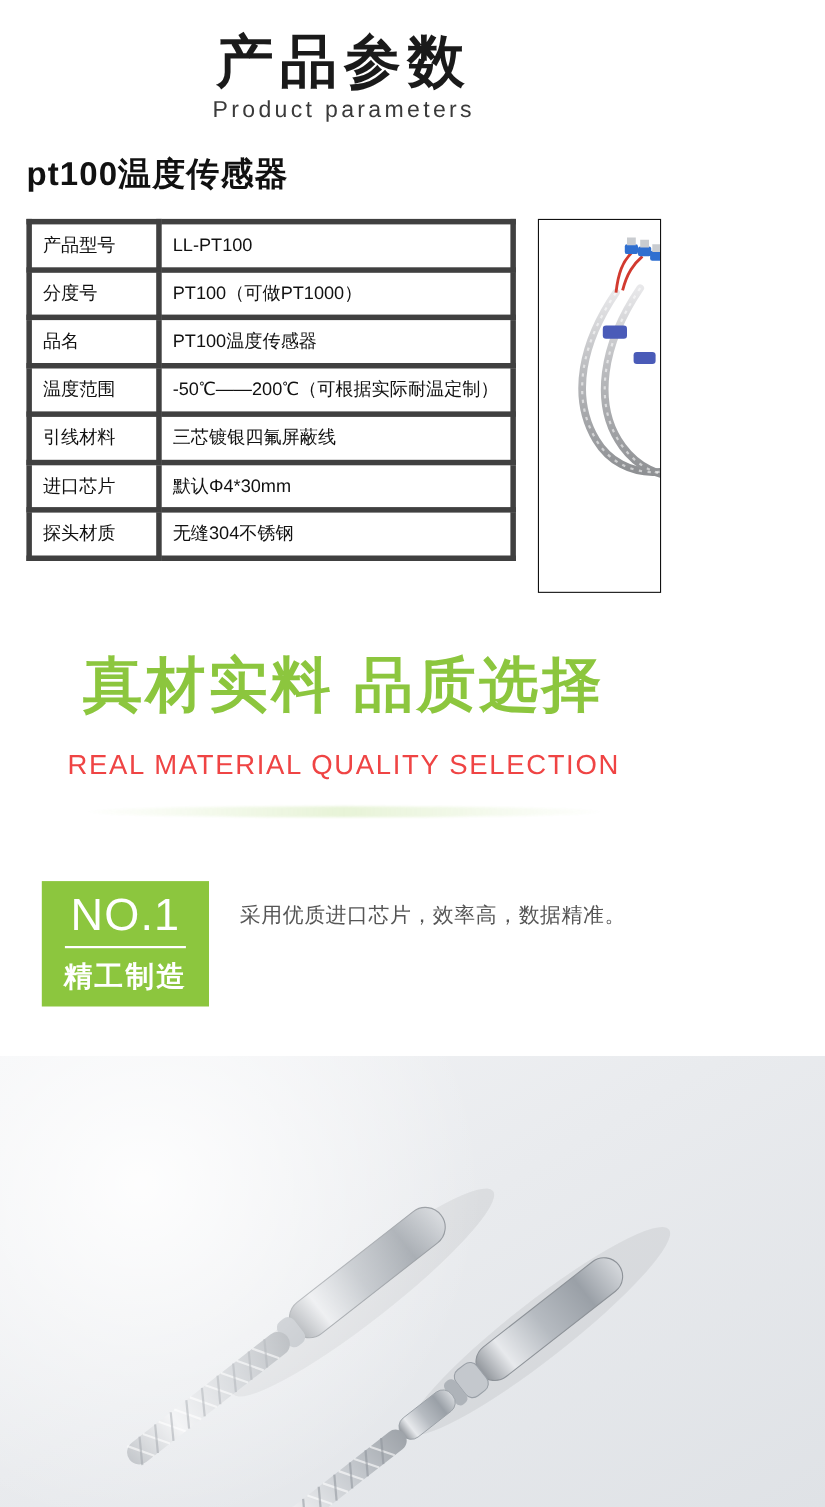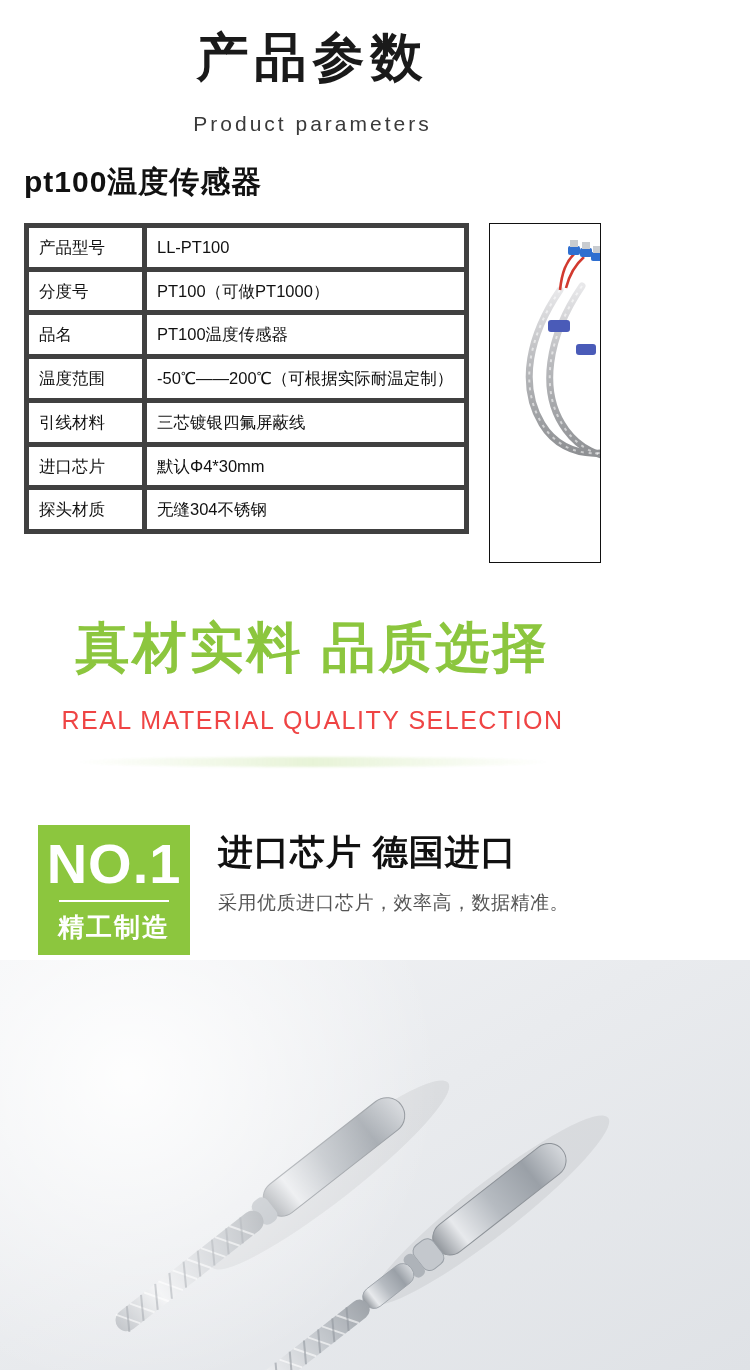--- a/index.html
+++ b/index.html
@@ -15,21 +15,21 @@
   
   .header { padding-top: 28px; text-align: center; }
   .header-title {
     font-size: 52px;
     font-weight: bold;
     letter-spacing: 6px;
     color: #1a1a1a;
     line-height: 1.15;
   }
   .header-sub {
-    margin-top: 24px;
+    margin-top: 0;
     font-size: 21px;
     letter-spacing: 3px;
     color: #3a3a3a;
     font-family: "Liberation Sans", sans-serif;
   }
 
   
   .product-name {
     margin: 26px 0 0 24px;
     font-size: 30px;
@@ -107,22 +107,22 @@
     align-items: flex-start;
   }
   .no1-badge {
     width: 152px;
     background: #8cc63e;
     color: #fff;
     text-align: center;
     padding: 8px 0 10px;
   }
   .no1-big {
-    font-size: 56px;
-    font-weight: bold;
+    font-size: 41px;
+    font-weight: normal;
     letter-spacing: 1px;
     line-height: 1.1;
   }
   .no1-div { width: 110px; height: 2px; background: #fff; margin: 6px auto 8px; }
   .no1-small { font-size: 26px; font-weight: bold; letter-spacing: 2px; }
 
   .no1-text { padding-left: 28px; padding-top: 4px; }
   .no1-heading { font-size: 35px; font-weight: bold; color: #111; letter-spacing: 1px; }
   .no1-desc { margin-top: 14px; font-size: 19px; color: #555; letter-spacing: .5px; }
 
@@ -251,21 +251,20 @@
     <div class="slogan-rule"></div>
   </div>
 
   <div class="no1-row">
     <div class="no1-badge">
       <div class="no1-big">NO.1</div>
       <div class="no1-div"></div>
       <div class="no1-small">精工制造</div>
     </div>
     <div class="no1-text">
-      <div class="no1-heading">进口芯片 德国进口</div>
       <div class="no1-desc">采用优质进口芯片，效率高，数据精准。</div>
     </div>
   </div>
 
   <div class="photo">
     <div class="shade"></div>
     <svg width="750" height="410" viewBox="0 0 750 410">
       <defs>
         <linearGradient id="probeA" x1="0" y1="0" x2="1" y2="0">
           <stop offset="0%" stop-color="#8d9298"></stop>

